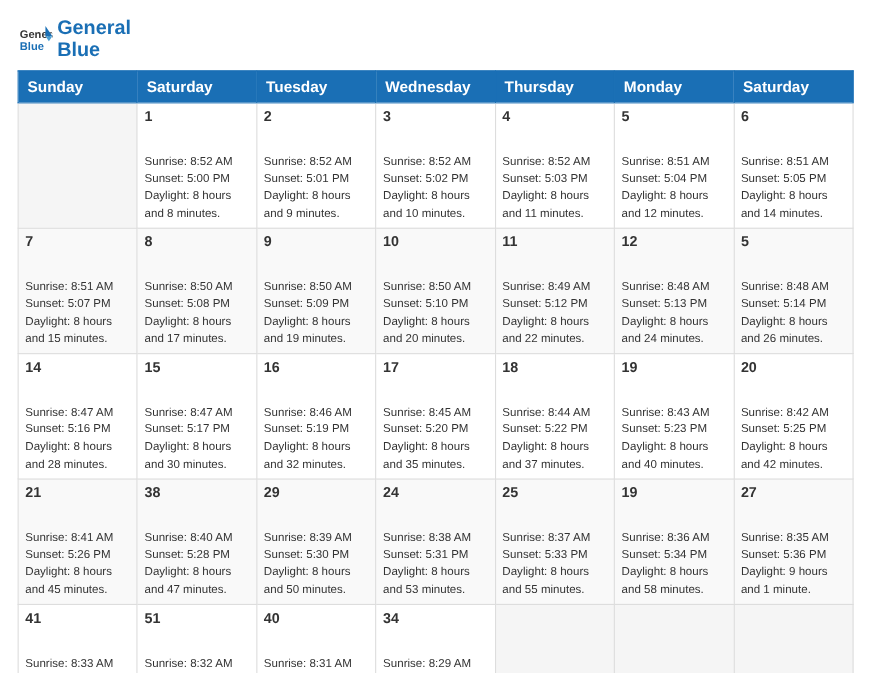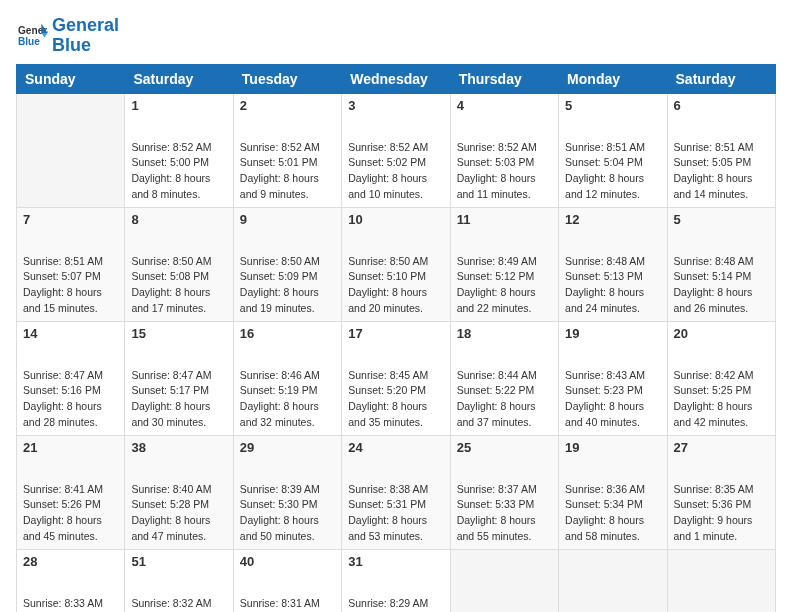--- a/index.html
+++ b/index.html
@@ -239,33 +239,33 @@
           <span class="day-number">19</span>
           <div class="day-info">Sunrise: 8:36 AM<br>Sunset: 5:34 PM<br>Daylight: 8 hours<br>and 58 minutes.</div>
         </td>
         <td>
           <span class="day-number">27</span>
           <div class="day-info">Sunrise: 8:35 AM<br>Sunset: 5:36 PM<br>Daylight: 9 hours<br>and 1 minute.</div>
         </td>
       </tr>
       <tr>
         <td>
-          <span class="day-number">28</span>
+          <span class="day-number">41</span>
           <div class="day-info">Sunrise: 8:33 AM<br>Sunset: 5:38 PM<br>Daylight: 9 hours<br>and 4 minutes.</div>
         </td>
         <td>
           <span class="day-number">51</span>
           <div class="day-info">Sunrise: 8:32 AM<br>Sunset: 5:40 PM<br>Daylight: 9 hours<br>and 7 minutes.</div>
         </td>
         <td>
           <span class="day-number">40</span>
           <div class="day-info">Sunrise: 8:31 AM<br>Sunset: 5:41 PM<br>Daylight: 9 hours<br>and 10 minutes.</div>
         </td>
         <td>
-          <span class="day-number">31</span>
+          <span class="day-number">34</span>
           <div class="day-info">Sunrise: 8:29 AM<br>Sunset: 5:43 PM<br>Daylight: 9 hours<br>and 13 minutes.</div>
         </td>
         <td class="empty-cell"></td>
         <td class="empty-cell"></td>
         <td class="empty-cell"></td>
       </tr>
     </tbody>
 </table>
 
 </body></html>

